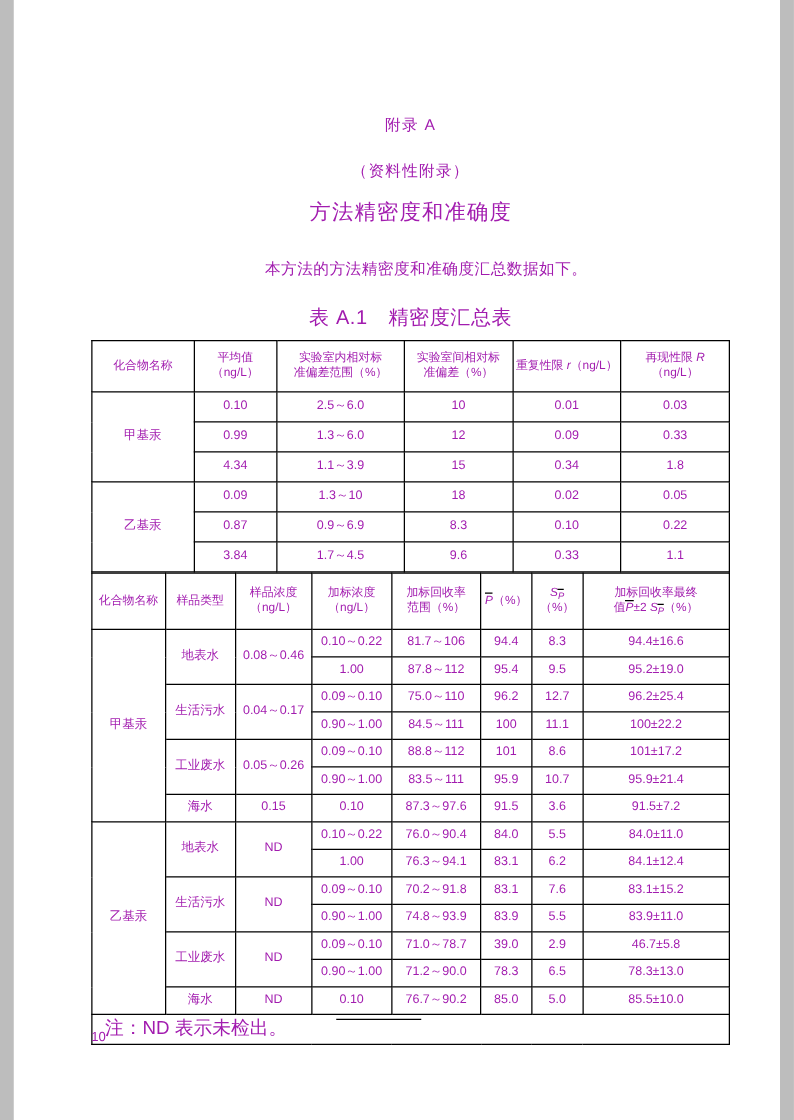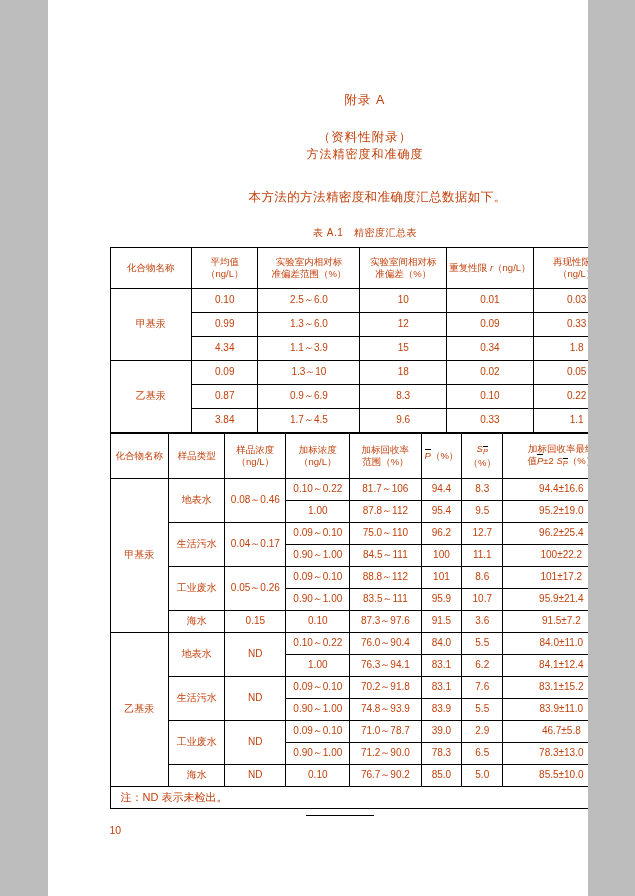--- a/index.html
+++ b/index.html
@@ -1,27 +1,27 @@
 <!DOCTYPE html>
 <html><head>
 <meta charset="utf-8">
 <style>
   html, body {
     margin: 0;
     padding: 0;
     background: #bdbdbd;
   }
   .page {
-    width: 540px;
+    width: 613px;
     height: 896px;
     background: #ffffff;
     position: relative;
     margin: 0 auto;
     font-family: "Liberation Serif", serif;
-    color: #c2410c;
+    color: #a21caf;
     overflow: hidden;
   }
   .content {
     position: absolute;
     left: 62px;
     top: 62px;
     width: 511px;
   }
   .appendix-title {
     text-align: center;
@@ -32,35 +32,36 @@
   }
   .appendix-sub {
     text-align: center;
     font-size: 12.5px;
     font-family: "Liberation Sans", sans-serif;
     margin-top: 20px;
     letter-spacing: 1px;
   }
   .appendix-sub2 {
     text-align: center;
-    font-size: 12px;
+    font-size: 17px;
     font-family: Liberation Mono, monospace;
+    margin-top: 12px;
     letter-spacing: 1px;
   }
   .para {
     font-size: 12.5px;
     font-family: "Liberation Sans", sans-serif;
     margin-top: 26px;
     text-indent: 25px;
     letter-spacing: 0.4px;
     text-align: center;
   }
   .table-caption {
     text-align: center;
-    font-size: 10px;
+    font-size: 16px;
     font-family: "Liberation Sans", sans-serif;
     margin-top: 20px;
     margin-bottom: 7px;
     letter-spacing: 0.5px;
   }
   table {
     border-collapse: collapse;
     width: 100%;
     table-layout: fixed;
   }
@@ -74,21 +75,21 @@
     line-height: 1.25;
   }
   table.t1 td, table.t1 th { height: 19px; }
   table.t1 thead td { height: 36px; font-size: 9.5px; }
   table.t2 td, table.t2 th { height: 17px; }
   table.t2 thead td { height: 40px; font-size: 9.5px; }
   .note-row td {
     text-align: left;
     padding-left: 10px;
     height: 22px;
-    font-size: 11px;
+    font-size: 15px;
   }
   .ovl {
     display: inline-block;
     position: relative;
   }
   .ovl .bar {
     position: absolute;
     top: -1px;
     left: 0;
     right: 0;

